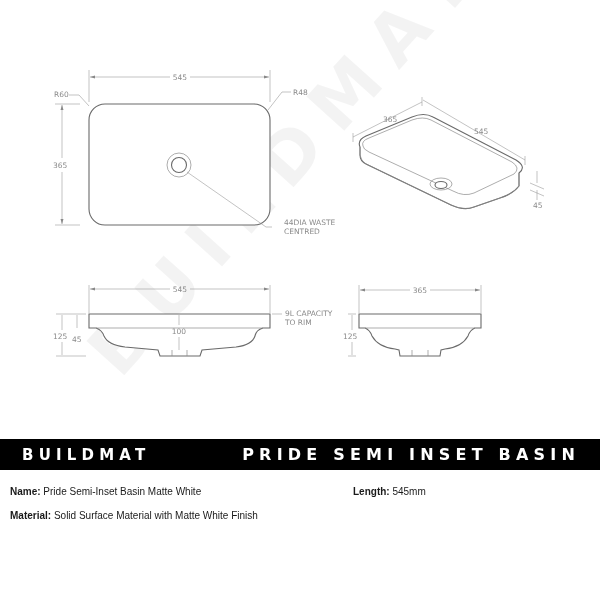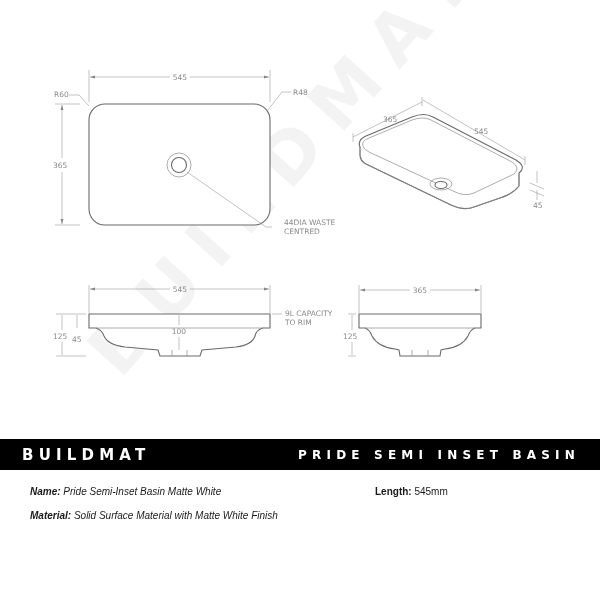--- a/index.html
+++ b/index.html
@@ -6,25 +6,25 @@
     body { width:600px; height:600px; position:relative; overflow:hidden; font-family:"Liberation Sans", sans-serif; }
     .drawing { position:absolute; left:0; top:0; width:600px; height:430px; }
     .drawing svg { display:block; }
     .dim { font-family:"DejaVu Sans", sans-serif; font-size:7.5px; fill:#8a8a8a; }
     .dimline { stroke:#9a9a9a; stroke-width:0.6; fill:none; }
     .outline { stroke:#6a6a6a; stroke-width:1.1; fill:#ffffff; }
     .thin { stroke:#8a8a8a; stroke-width:0.7; fill:none; }
     .watermark { font-family:"DejaVu Sans", sans-serif; font-weight:bold; font-size:70px; fill:#000; opacity:0.045; letter-spacing:18px; }
     .banner { position:absolute; left:0; top:439px; width:600px; height:31px; background:#000; display:flex; align-items:center; justify-content:space-between; box-sizing:border-box; padding:0 20px 0 22px; }
     .brand { color:#fff; font-family:"DejaVu Sans", sans-serif; font-weight:bold; font-size:15px; letter-spacing:5.2px; }
-    .product { color:#fff; font-family:"DejaVu Sans", sans-serif; font-weight:bold; font-size:12px; letter-spacing:5.2px; }
+    .product { color:#fff; font-family:"DejaVu Sans", sans-serif; font-weight:bold; font-size:16px; letter-spacing:5.2px; }
     .specs { position:absolute; top:484px; left:0; width:600px; }
     .spec-col { position:absolute; top:0; }
-    .spec-col.left { left:30px;font-style:italic; }
-    .spec-col.right { left:353px;margin-left:22px; }
+    .spec-col.left { left:10px; }
+    .spec-col.right { left:353px; }
     .spec-row { height:24px; line-height:16px; font-size:10px; color:#1a1a1a; white-space:nowrap; font-family:"Liberation Sans", sans-serif; }
     .spec-row .k { font-weight:bold; }
   </style>
 </head>
 <body>
 
 <div class="drawing">
   <svg width="600" height="430" viewBox="0 0 600 430">
 
     <g>

